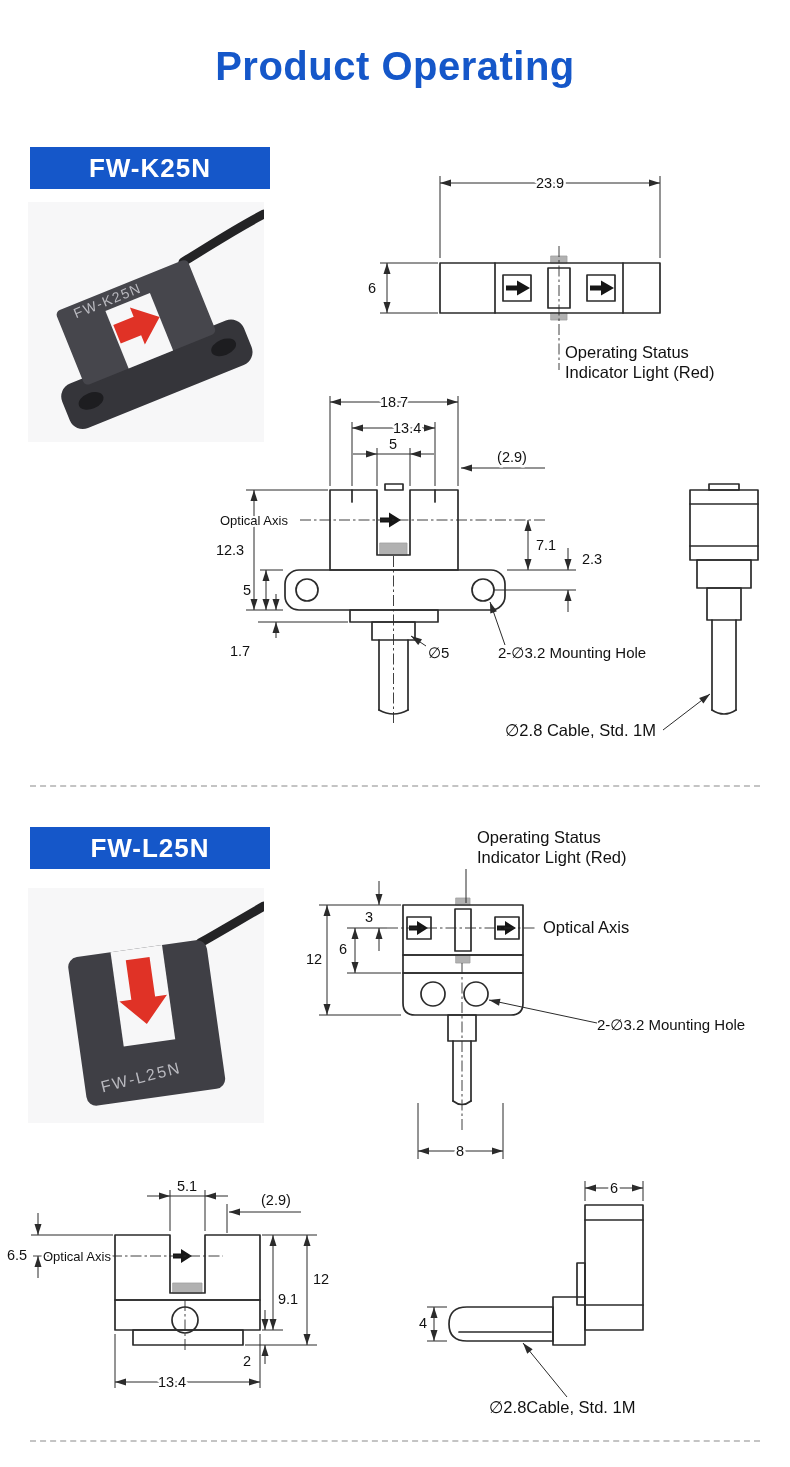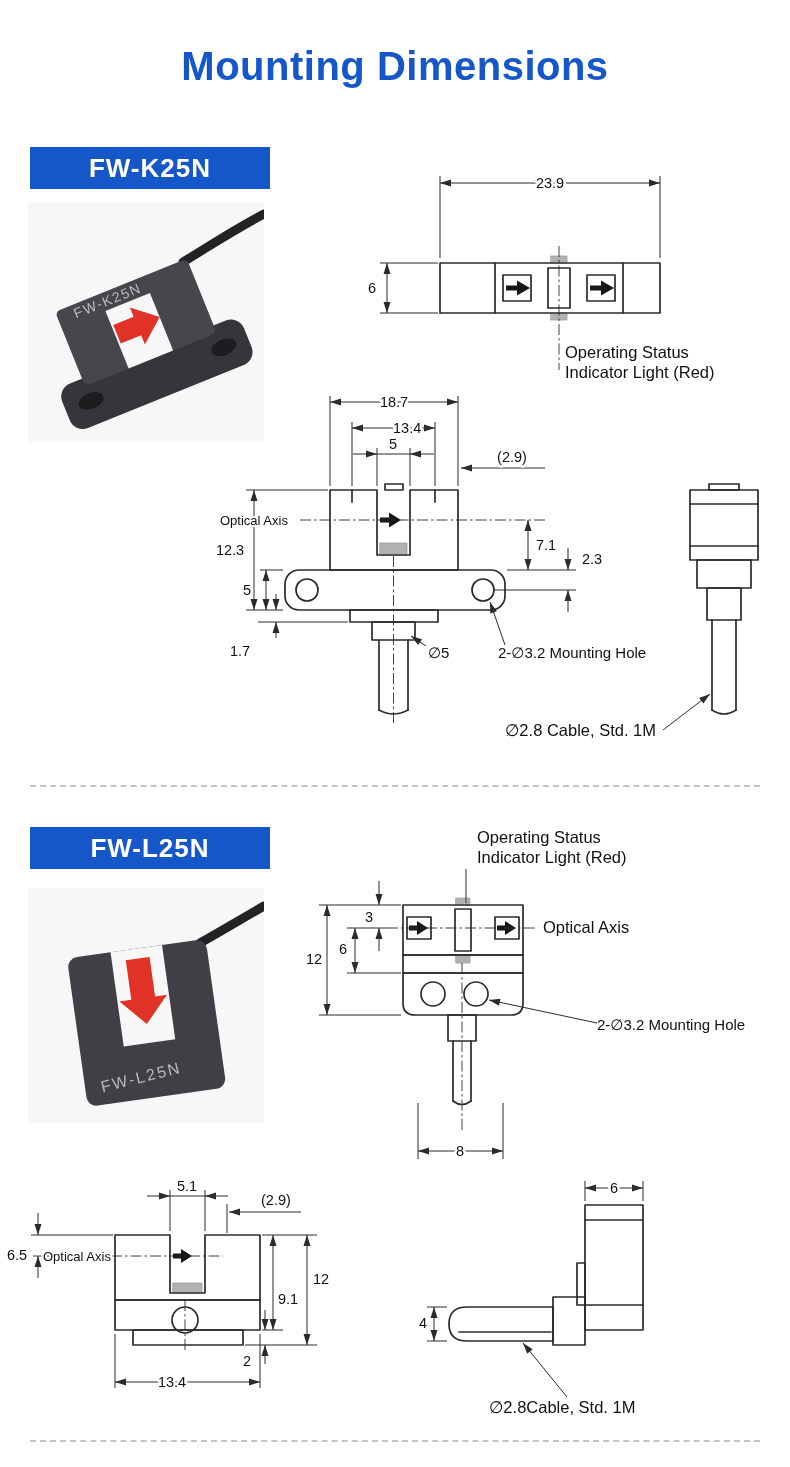--- a/index.html
+++ b/index.html
@@ -34,21 +34,21 @@
   .dtxt  { font-size:14.5px; fill:#111; stroke:#ffffff; stroke-width:5px; paint-order:stroke; stroke-linejoin:round; }
   .ltxt  { font-size:16.5px; fill:#111; }
   .mtxt  { font-size:15px; fill:#111; }
   .stxt  { font-size:13px; fill:#111; stroke:#ffffff; stroke-width:4px; paint-order:stroke; }
 </style>
 </head>
 <body>
 
 <div class="page">
 
-  <div class="page-title">Mounting Dimensions</div>
+  <div class="page-title">Product Operating</div>
 
   <div>
 
     <div class="badge" style="top:147px;">FW-K25N</div>
 
     <svg class="photo" style="left:28px; top:202px;" width="236" height="240" viewBox="0 0 236 240">
       <rect x="0" y="0" width="236" height="240" fill="#f7f7f8"></rect>
       <path d="M155,60 C180,45 205,28 236,12" stroke="#232325" stroke-width="9" fill="none" stroke-linecap="round"></path>
       <g transform="rotate(-22 118 140)">
         <rect x="18" y="150" width="196" height="48" rx="14" fill="#35353a"></rect>

